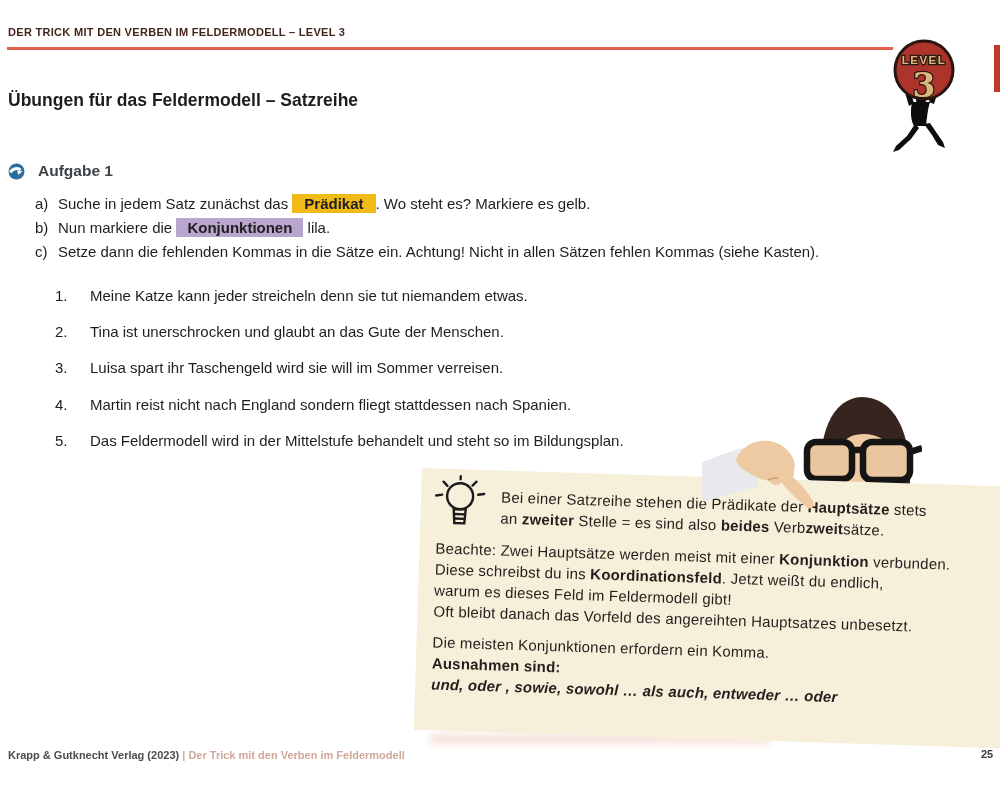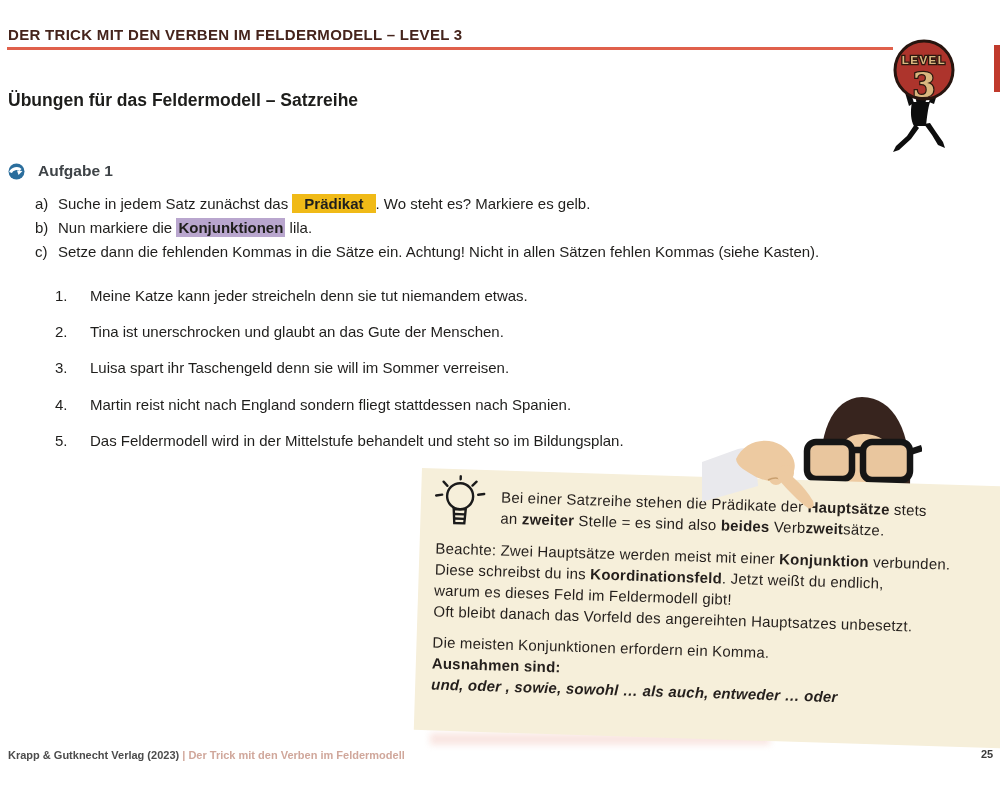--- a/index.html
+++ b/index.html
@@ -2,33 +2,33 @@
 <html><head>
 <meta charset="utf-8">
 <style>
   html,body{margin:0;padding:0;background:#ffffff;}
   #page{
     position:relative;width:1000px;height:800px;background:#ffffff;overflow:hidden;
     font-family:"Liberation Sans",sans-serif;color:#1d1d1b;
   }
   .abs{position:absolute;}
   
-  #running-head{left:8px;top:26px;font-size:15px;font-weight:bold;letter-spacing:.3px;color:#45241c;}
+  #running-head{left:8px;top:26px;font-size:11px;font-weight:bold;letter-spacing:.3px;color:#45241c;}
   #head-rule{left:7px;top:47px;width:886px;height:3px;background:#e0604b;}
   #edge-bar{left:994px;top:45px;width:6px;height:47px;background:#c03a2c;}
   
   #page-title{left:8px;top:90px;font-size:17.5px;font-weight:bold;color:#1d1d1b;}
   
   #task-heading-row{left:8px;top:162px;display:flex;align-items:flex-end;gap:13px;}
   #task-heading-row .label{font-size:15.5px;font-weight:bold;color:#3e4347;}
   
   .abc-row{left:35px;font-size:15px;line-height:20px;color:#1f1e1c;display:flex;}
   .abc-row .letter{width:23px;flex:0 0 23px;}
   .hl-yellow{background:#f0ba17;padding:1px 12px;}
-  .hl-purple{background:#b9a6ce;padding:1px 2px;}
+  .hl-purple{background:#b9a6ce;padding:1px 11px;}
   .b{font-weight:bold;}
   .i{font-style:italic;}
   
   .sent-row{left:55px;font-size:15px;color:#1f1e1c;display:flex;}
   .sent-row .num{width:35px;flex:0 0 35px;}
   
   #note-box{
     left:422px;top:468px;width:592px;height:262px;background:#f6efda;
     transform:rotate(1.8deg);transform-origin:0 0;z-index:2;
     padding:12px 18px 12px 16px;box-sizing:border-box;color:#241f1c;
@@ -100,21 +100,21 @@
   <div class="abs sent-row" style="top:287px;">
     <span class="num">1.</span>
     <span>Meine Katze kann jeder streicheln denn sie tut niemandem etwas.</span>
   </div>
   <div class="abs sent-row" style="top:323px;">
     <span class="num">2.</span>
     <span>Tina ist unerschrocken und glaubt an das Gute der Menschen.</span>
   </div>
   <div class="abs sent-row" style="top:359px;">
     <span class="num">3.</span>
-    <span>Luisa spart ihr Taschengeld denn sie will im Sommer verreisen.</span>
+    <span>Luisa spart ihr Taschengeld wird sie will im Sommer verreisen.</span>
   </div>
   <div class="abs sent-row" style="top:396px;">
     <span class="num">4.</span>
     <span>Martin reist nicht nach England sondern fliegt stattdessen nach Spanien.</span>
   </div>
   <div class="abs sent-row" style="top:432px;">
     <span class="num">5.</span>
     <span>Das Feldermodell wird in der Mittelstufe behandelt und steht so im Bildungsplan.</span>
   </div>
 

